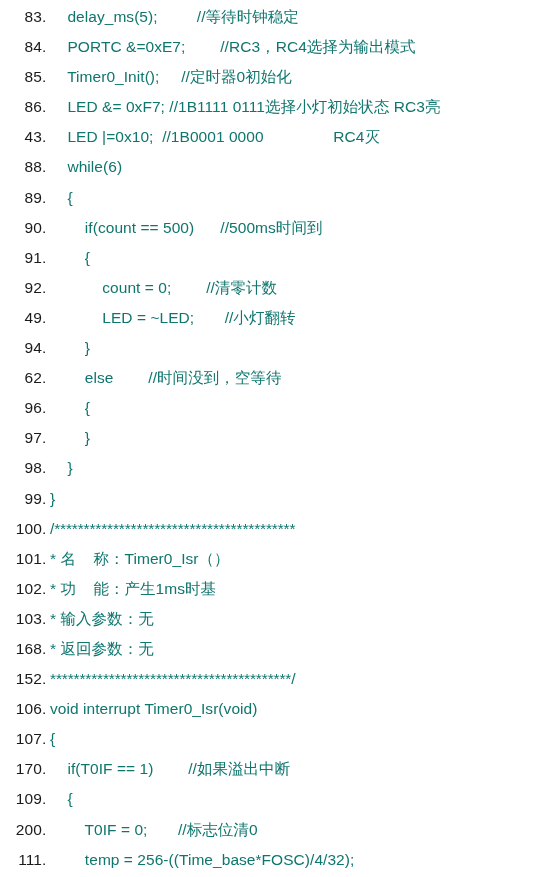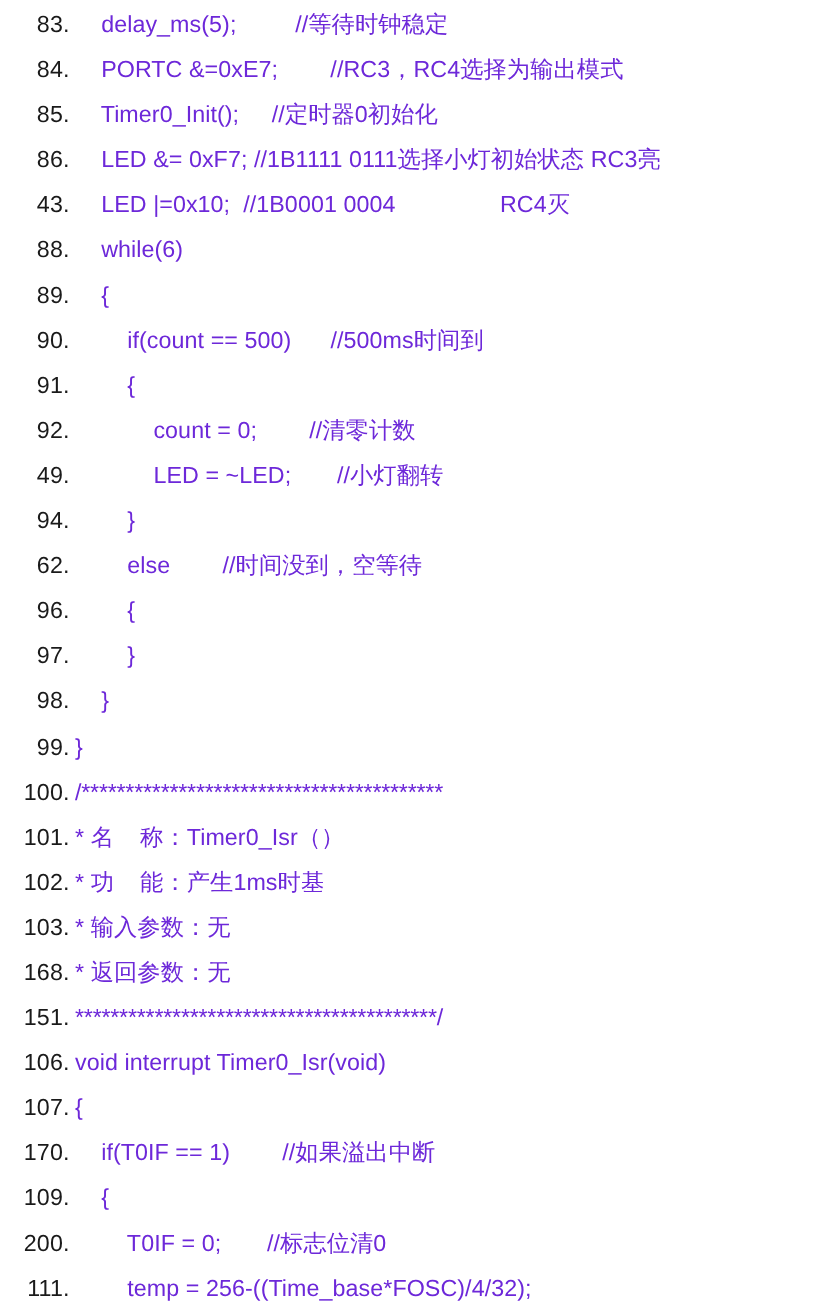--- a/index.html
+++ b/index.html
@@ -44,56 +44,56 @@
     flex: 0 0 auto;
     width: 8px;
     text-align: left;
     font-size: 15.5px;
     color: #1a1a1a;
   }
 
   .code {
     flex: 1 1 auto;
     font-size: 15.5px;
-    color: #6d28d9;
+    color: #0f766e;
     white-space: pre;
     letter-spacing: 0.05px;
     overflow: hidden;
   }
 
   .stars {
     letter-spacing: -0.15px;
   }
 </style>
 </head>
 <body>
 
 <div id="listing">
     <div class="code-line"><span class="ln">83</span><span class="ln-dot">.</span><span class="code">    delay_ms(5);         //等待时钟稳定</span></div>
     <div class="code-line"><span class="ln">84</span><span class="ln-dot">.</span><span class="code">    PORTC &amp;=0xE7;        //RC3，RC4选择为输出模式</span></div>
     <div class="code-line"><span class="ln">85</span><span class="ln-dot">.</span><span class="code">    Timer0_Init();     //定时器0初始化</span></div>
     <div class="code-line"><span class="ln">86</span><span class="ln-dot">.</span><span class="code">    LED &amp;= 0xF7; //1B1111 0111选择小灯初始状态 RC3亮</span></div>
-    <div class="code-line"><span class="ln">43</span><span class="ln-dot">.</span><span class="code">    LED |=0x10;  //1B0001 0004                RC4灭</span></div>
+    <div class="code-line"><span class="ln">43</span><span class="ln-dot">.</span><span class="code">    LED |=0x10;  //1B0001 0000                RC4灭</span></div>
     <div class="code-line"><span class="ln">88</span><span class="ln-dot">.</span><span class="code">    while(6)</span></div>
     <div class="code-line"><span class="ln">89</span><span class="ln-dot">.</span><span class="code">    {</span></div>
     <div class="code-line"><span class="ln">90</span><span class="ln-dot">.</span><span class="code">        if(count == 500)      //500ms时间到</span></div>
     <div class="code-line"><span class="ln">91</span><span class="ln-dot">.</span><span class="code">        {</span></div>
     <div class="code-line"><span class="ln">92</span><span class="ln-dot">.</span><span class="code">            count = 0;        //清零计数</span></div>
     <div class="code-line"><span class="ln">49</span><span class="ln-dot">.</span><span class="code">            LED = ~LED;       //小灯翻转</span></div>
     <div class="code-line"><span class="ln">94</span><span class="ln-dot">.</span><span class="code">        }</span></div>
     <div class="code-line"><span class="ln">62</span><span class="ln-dot">.</span><span class="code">        else        //时间没到，空等待</span></div>
     <div class="code-line"><span class="ln">96</span><span class="ln-dot">.</span><span class="code">        {</span></div>
     <div class="code-line"><span class="ln">97</span><span class="ln-dot">.</span><span class="code">        }</span></div>
     <div class="code-line"><span class="ln">98</span><span class="ln-dot">.</span><span class="code">    }</span></div>
     <div class="code-line"><span class="ln">99</span><span class="ln-dot">.</span><span class="code">}</span></div>
     <div class="code-line"><span class="ln">100</span><span class="ln-dot">.</span><span class="code stars">/*****************************************</span></div>
     <div class="code-line"><span class="ln">101</span><span class="ln-dot">.</span><span class="code">* 名    称：Timer0_Isr（）</span></div>
     <div class="code-line"><span class="ln">102</span><span class="ln-dot">.</span><span class="code">* 功    能：产生1ms时基</span></div>
     <div class="code-line"><span class="ln">103</span><span class="ln-dot">.</span><span class="code">* 输入参数：无</span></div>
     <div class="code-line"><span class="ln">168</span><span class="ln-dot">.</span><span class="code">* 返回参数：无</span></div>
-    <div class="code-line"><span class="ln">151</span><span class="ln-dot">.</span><span class="code stars">*****************************************/</span></div>
+    <div class="code-line"><span class="ln">152</span><span class="ln-dot">.</span><span class="code stars">*****************************************/</span></div>
     <div class="code-line"><span class="ln">106</span><span class="ln-dot">.</span><span class="code">void interrupt Timer0_Isr(void)</span></div>
     <div class="code-line"><span class="ln">107</span><span class="ln-dot">.</span><span class="code">{</span></div>
     <div class="code-line"><span class="ln">170</span><span class="ln-dot">.</span><span class="code">    if(T0IF == 1)        //如果溢出中断</span></div>
     <div class="code-line"><span class="ln">109</span><span class="ln-dot">.</span><span class="code">    {</span></div>
     <div class="code-line"><span class="ln">200</span><span class="ln-dot">.</span><span class="code">        T0IF = 0;       //标志位清0</span></div>
     <div class="code-line"><span class="ln">111</span><span class="ln-dot">.</span><span class="code">        temp = 256-((Time_base*FOSC)/4/32);</span></div>
   </div>
 
 </body></html>

